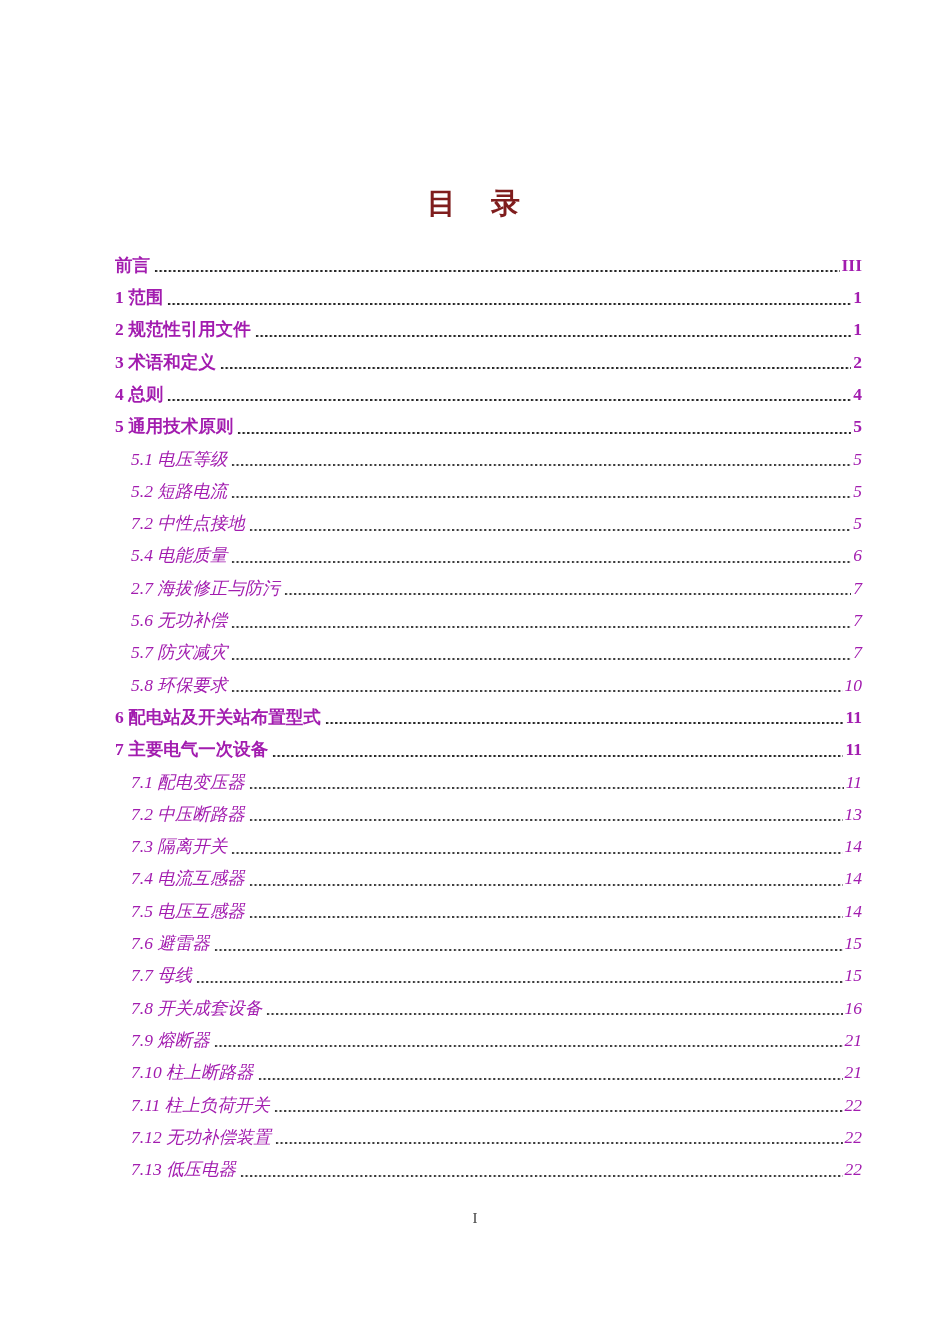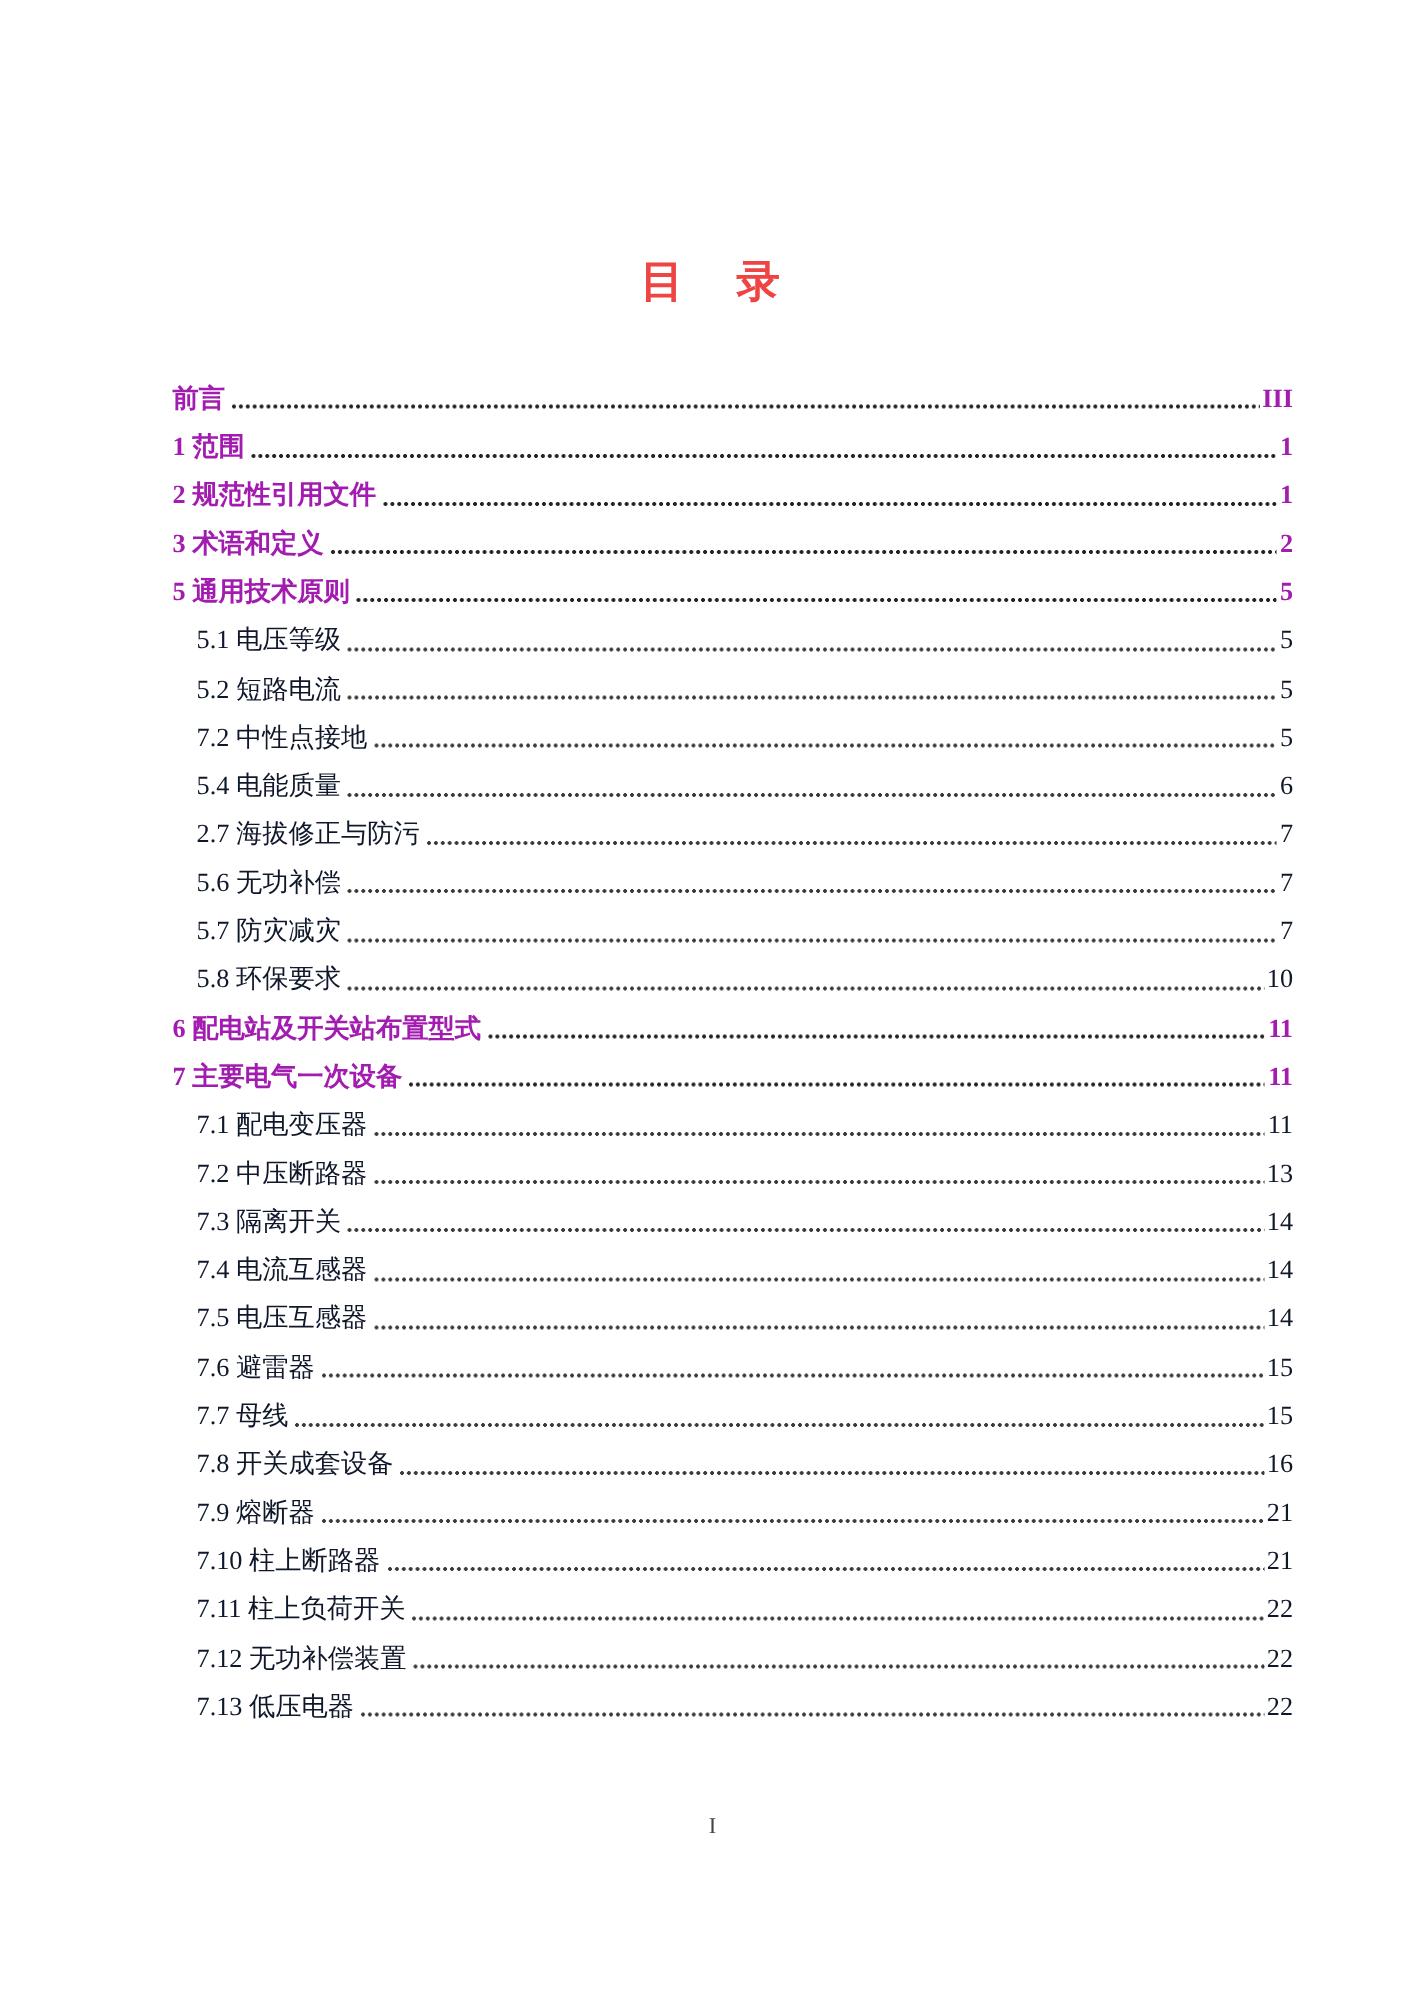--- a/index.html
+++ b/index.html
@@ -11,29 +11,29 @@
     position: relative;
     width: 950px;
     height: 1344px;
     background: #ffffff;
     font-family: "Liberation Serif", "DejaVu Serif", serif;
     color: #1c1c1c;
     overflow: hidden;
   }
   .doc-title {
     position: absolute;
-    top: 168px;
+    top: 184px;
     left: 0;
     width: 100%;
     margin: 0;
     text-align: center;
     font-size: 29px;
     font-weight: bold;
     letter-spacing: 3px;
-    color: #ef4444;
+    color: #7f1d1d;
     white-space: pre;
   }
   .toc {
     position: absolute;
     top: 248px;
     left: 115px;
     right: 88px;
   }
   .toc-row {
     display: flex;
@@ -44,21 +44,22 @@
     font-size: 17.5px;
     line-height: 1;
     white-space: nowrap;
   }
   .toc-row.level1 {
     font-weight: bold;
     color: #a21caf;
   }
   .toc-row.level2 {
     padding-left: 16px;
-    color: #0f172a;
+    color: #a21caf;
+    font-style: italic;
   }
   .toc-label {
     flex: 0 0 auto;
   }
   .toc-dots {
     flex: 1 1 auto;
     height: 4px;
     margin: 0 2px 0 4px;
     background-image: radial-gradient(circle at 2px 2px, #3a3a3a 1.05px, rgba(0,0,0,0) 1.45px);
     background-size: 4.6px 4px;
@@ -104,20 +105,25 @@
     <span class="toc-label">2 规范性引用文件</span>
     <span class="toc-dots"></span>
     <span class="toc-page">1</span>
   </div>
       <div class="toc-row level1">
     <span class="toc-label">3 术语和定义</span>
     <span class="toc-dots"></span>
     <span class="toc-page">2</span>
   </div>
       <div class="toc-row level1">
+    <span class="toc-label">4 总则</span>
+    <span class="toc-dots"></span>
+    <span class="toc-page">4</span>
+  </div>
+      <div class="toc-row level1">
     <span class="toc-label">5 通用技术原则</span>
     <span class="toc-dots"></span>
     <span class="toc-page">5</span>
   </div>
       <div class="toc-row level2">
     <span class="toc-label">5.1 电压等级</span>
     <span class="toc-dots"></span>
     <span class="toc-page">5</span>
   </div>
       <div class="toc-row level2">

